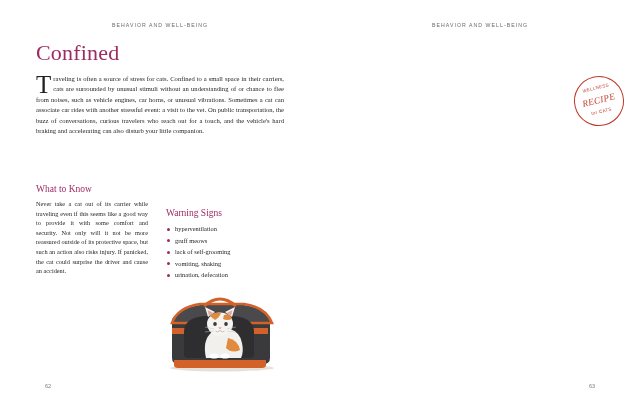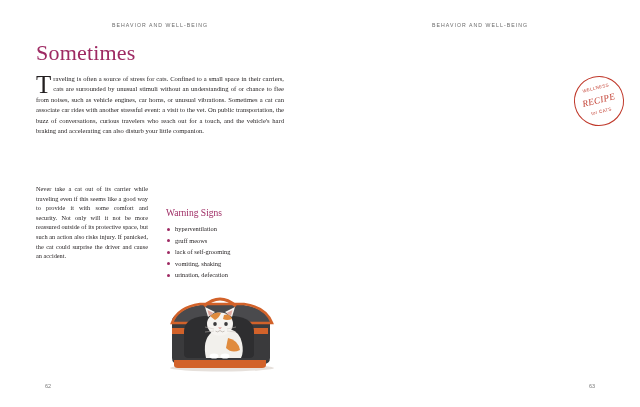--- a/index.html
+++ b/index.html
@@ -170,27 +170,28 @@
 </style>
 </head>
 <body>
 
 <div class="spread">
 
   <div class="page page-left">
 
     <div class="running-head">BEHAVIOR AND WELL-BEING</div>
 
-    <div class="title-main">Sometimes</div>
+    <div class="title-main">Confined</div>
 
     <div class="intro">
       <span class="dropcap">T</span><span>raveling is often a source of stress for cats. Confined to a small space in their carriers, cats are surrounded by unusual stimuli without an understanding of or chance to flee from noises, such as vehicle engines, car horns, or unusual vibrations. Sometimes a cat can associate car rides with another stressful event: a visit to the vet. On public transportation, the buzz of conversations, curious travelers who reach out for a touch, and the vehicle's hard braking and accelerating can also disturb your little companion.</span>
     </div>
 
     <div class="l-col-a">
+      <div class="col-head">What to Know</div>
       <div class="body-sm">Never take a cat out of its carrier while traveling even if this seems like a good way to provide it with some comfort and security. Not only will it not be more reassured outside of its protective space, but such an action also risks injury. If panicked, the cat could surprise the driver and cause an accident.</div>
     </div>
 
     <div class="l-col-b">
       <div class="col-head">Warning Signs</div>
       <ul class="bullets">
         <li>hyperventilation</li>
         <li>gruff meows</li>
         <li>lack of self-grooming</li>
         <li>vomiting, shaking</li>

